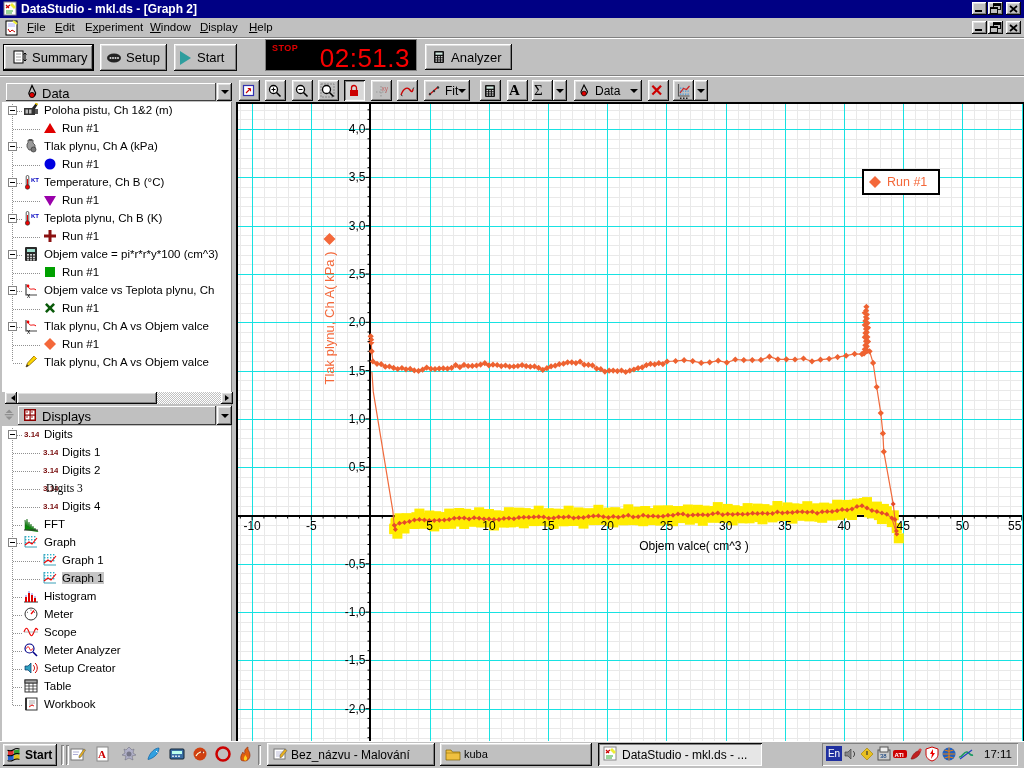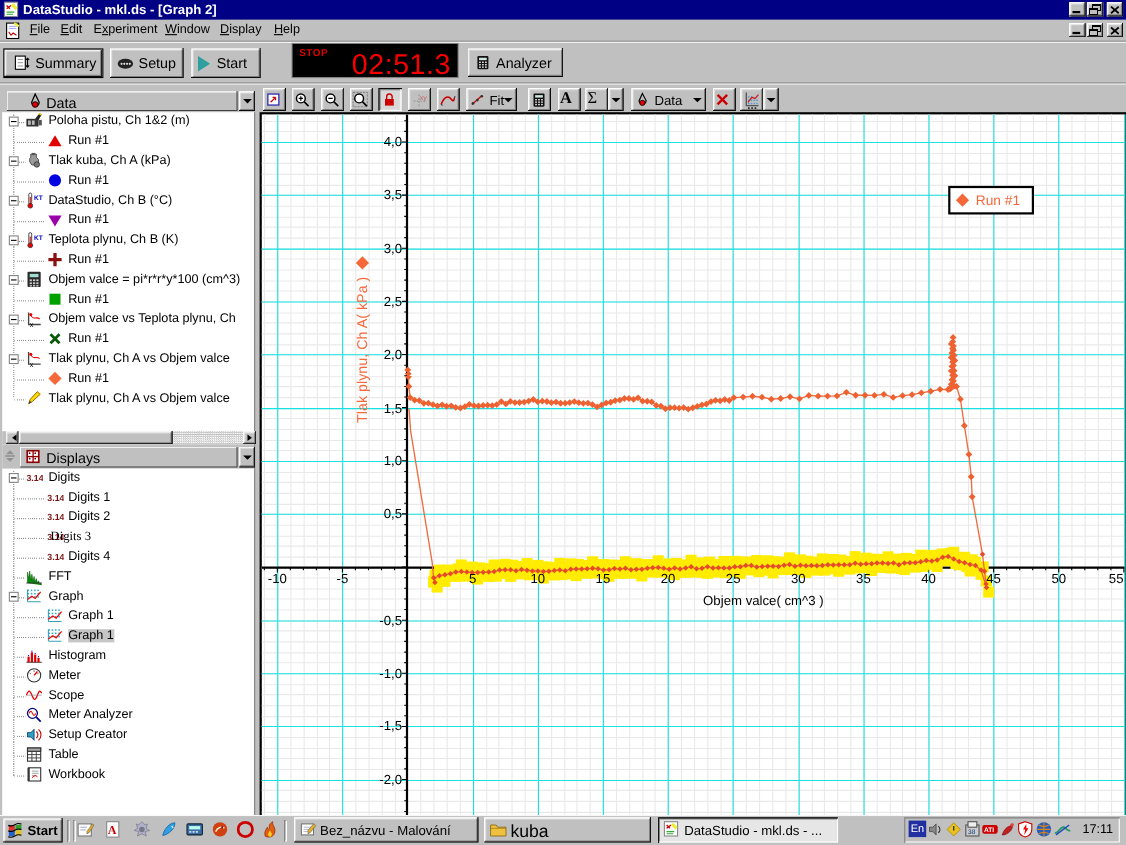--- a/index.html
+++ b/index.html
@@ -277,35 +277,35 @@
       <path d="M8 3L14 13H2z" fill="#e00000"></path>
     </svg></div>
 <div class="ttext" style="left:62px;top:122px;">Run #1</div>
 <div class="doth" style="left:13px;top:147px;width:10px"></div>
 <div class="expbox" style="left:8px;top:142px"></div>
 <div class="ticon" style="left:23px;top:138px"><svg width="16" height="16" viewBox="0 0 16 16">
       <path d="M5 2h5v3l2 2v3l-3 2H6L4 9V6l1-1z" fill="#9a9a9a" stroke="#444" stroke-width="0.8"></path>
       <circle cx="10.5" cy="11.5" r="2.5" fill="#777" stroke="#333" stroke-width="0.7"></circle>
       <rect x="6" y="1" width="3" height="2" fill="#555"></rect>
     </svg></div>
-<div class="ttext" style="left:44px;top:140px">Tlak kuba, Ch A (kPa)</div>
+<div class="ttext" style="left:44px;top:140px">Tlak plynu, Ch A (kPa)</div>
 <div class="doth" style="left:13px;top:165px;width:28px"></div>
 <div class="ticon" style="left:42px;top:156px"><svg width="16" height="16" viewBox="0 0 16 16">
       <circle cx="8" cy="8" r="5.5" fill="#0000e0"></circle>
     </svg></div>
 <div class="ttext" style="left:62px;top:158px;">Run #1</div>
 <div class="doth" style="left:13px;top:183px;width:10px"></div>
 <div class="expbox" style="left:8px;top:178px"></div>
 <div class="ticon" style="left:23px;top:174px"><svg width="16" height="16" viewBox="0 0 16 16">
       <rect x="3.2" y="1.5" width="2.6" height="10" rx="1.3" fill="#fff" stroke="#333" stroke-width="0.8"></rect>
       <rect x="4" y="5" width="1" height="7" fill="#e00"></rect>
       <circle cx="4.5" cy="13" r="2.2" fill="#e00" stroke="#333" stroke-width="0.7"></circle>
       <text x="8" y="8" font-size="6" font-weight="bold" fill="#0000c0" font-family="Liberation Sans">KTD</text>
     </svg></div>
-<div class="ttext" style="left:44px;top:176px">DataStudio, Ch B (°C)</div>
+<div class="ttext" style="left:44px;top:176px">Temperature, Ch B (°C)</div>
 <div class="doth" style="left:13px;top:201px;width:28px"></div>
 <div class="ticon" style="left:42px;top:192px"><svg width="16" height="16" viewBox="0 0 16 16">
       <path d="M2 4h12L8 14z" fill="#9900aa"></path>
     </svg></div>
 <div class="ttext" style="left:62px;top:194px;">Run #1</div>
 <div class="doth" style="left:13px;top:219px;width:10px"></div>
 <div class="expbox" style="left:8px;top:214px"></div>
 <div class="ticon" style="left:23px;top:210px"><svg width="16" height="16" viewBox="0 0 16 16">
       <rect x="3.2" y="1.5" width="2.6" height="10" rx="1.3" fill="#fff" stroke="#333" stroke-width="0.8"></rect>
       <rect x="4" y="5" width="1" height="7" fill="#e00"></rect>
@@ -879,21 +879,21 @@
       <rect x="2" y="3" width="11" height="10" fill="#fff" stroke="#777"></rect>
       <path d="M4 6h7M4 8h7M4 10h5" stroke="#aac" stroke-width="0.8"></path>
       <path d="M8 9L13 3l2 1.5L10 11l-2 1z" fill="#e8b020" stroke="#555" stroke-width="0.5"></path>
     </svg></div>
 <div class="abs" style="left:291px;top:748px;font-size:12px">Bez_názvu - Malování</div>
 <div class="abs raised" style="left:440px;top:743px;width:152px;height:23px"></div>
 <div class="abs" style="left:445px;top:746px;width:16px;height:16px"><svg width="16" height="16" viewBox="0 0 16 16">
       <path d="M1 4h5l1.5 2H15v8H1z" fill="#f0c040" stroke="#806000" stroke-width="0.7"></path>
       <path d="M1 7h14" stroke="#806000" stroke-width="0.5"></path>
     </svg></div>
-<div class="abs" style="left:464px;top:748px;font-size:16px">kuba</div>
+<div class="abs" style="left:464px;top:748px;font-size:11px">kuba</div>
 <div class="abs" style="left:598px;top:743px;width:164px;height:23px;background:#e6e6e6;box-shadow: inset 1px 1px #0a0a0a, inset -1px -1px #ffffff, inset 2px 2px #808080"></div>
 <div class="abs" style="left:603px;top:746px;width:16px;height:16px"><svg width="16" height="16" viewBox="0 0 16 16">
       <rect x="1" y="1" width="12" height="13" fill="#fff" stroke="#888"></rect>
       <path d="M3 4l3 3M3 7l4-3" stroke="#c00" stroke-width="1.2"></path>
       <path d="M3 10h7M3 12h6" stroke="#3a3" stroke-width="1"></path>
       <path d="M9 2l4 4-2 2-4-4z" fill="#ee3"></path>
     </svg></div>
 <div class="abs" style="left:622px;top:748px;font-size:12px">DataStudio - mkl.ds - ...</div>
 <div class="abs sunken" style="left:822px;top:743px;width:196px;height:23px"></div>
 <div style="position:absolute;left:826px;top:746px;width:16px;height:15px;background:#2030a0;color:#fff;font-size:10px;text-align:center;line-height:15px">En</div>

